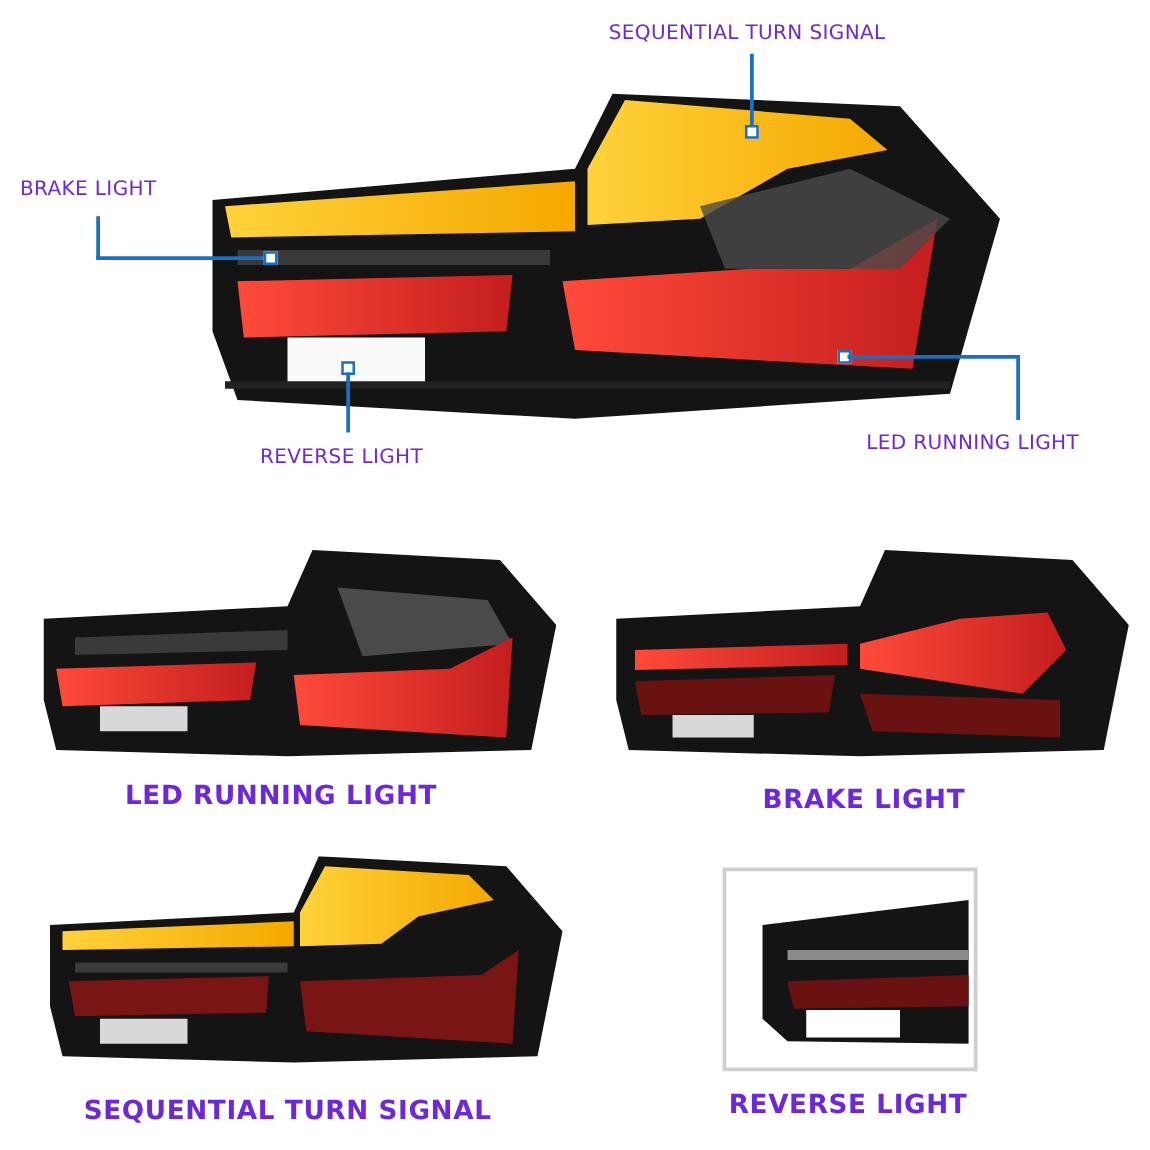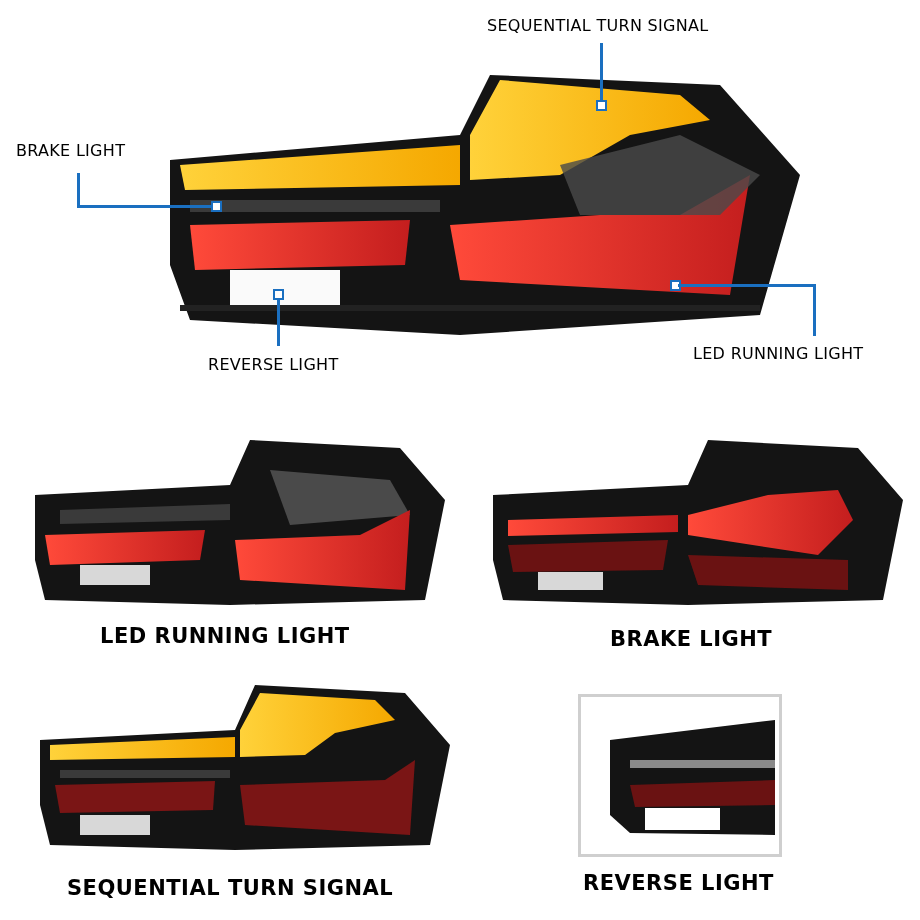--- a/index.html
+++ b/index.html
@@ -1,18 +1,18 @@
 <!DOCTYPE html>
 <html><head>
 <meta charset="utf-8">
 <style>
   html,body{margin:0;padding:0;background:#fff;}
   body{width:920px;height:920px;position:relative;overflow:hidden;font-family:"DejaVu Sans","Liberation Sans",sans-serif;}
   .abs{position:absolute;}
-  .label{position:absolute;color:#000000;white-space:nowrap;letter-spacing:0.3px;}
+  .label{position:absolute;color:#6d28d9;white-space:nowrap;letter-spacing:0.3px;}
   .callout-lbl{font-size:16px;}
   .big-lbl{font-size:21px;font-weight:bold;letter-spacing:0.5px;}
   .line{position:absolute;background:#1a6fc0;}
   .dot{position:absolute;width:7px;height:7px;border:2px solid #1a6fc0;background:#fff;}
   .frame{position:absolute;border:3px solid #cfcfcf;background:#fff;}
 </style>
 </head>
 <body>
 
 <svg class="abs" style="left:160px;top:65px" width="650" height="280" viewBox="0 0 650 280">

